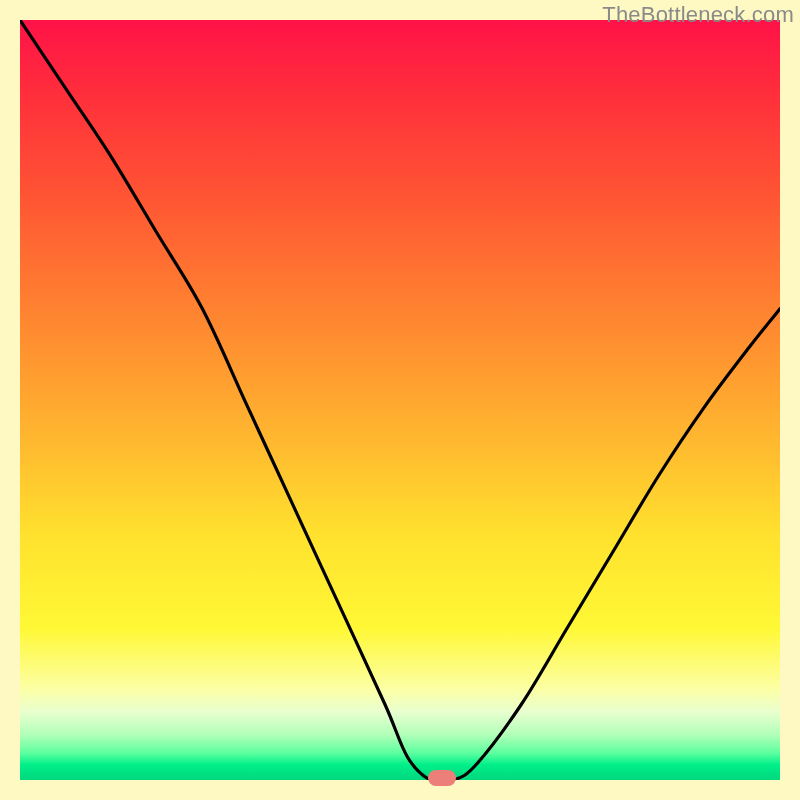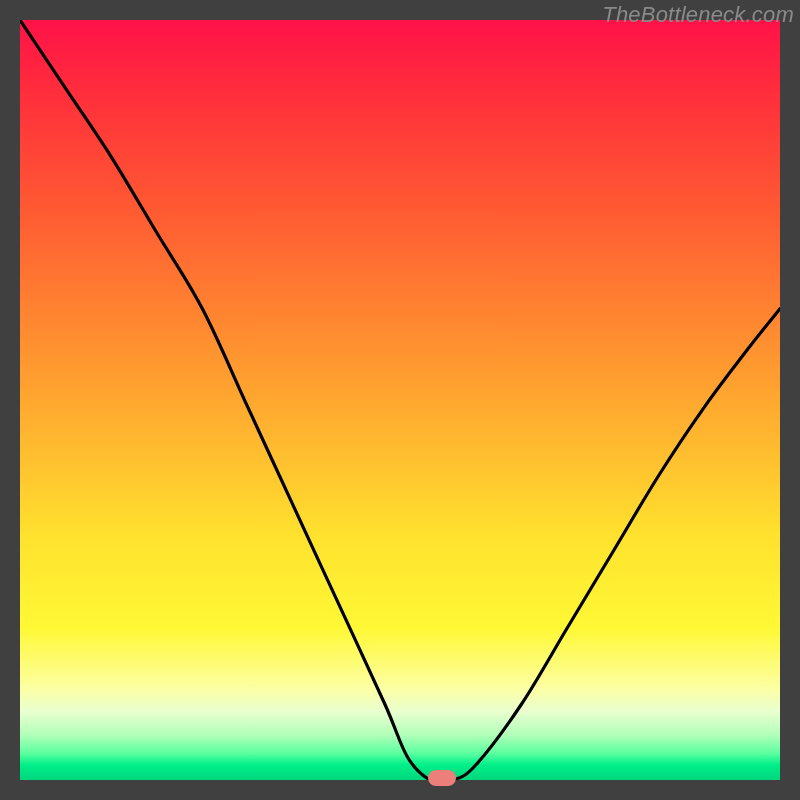--- a/index.html
+++ b/index.html
@@ -8,22 +8,21 @@
     width: 800px;
     height: 800px;
     background: #000;
     overflow: hidden;
     font-family: Arial, Helvetica, sans-serif;
   }
   .frame {
     position: relative;
     width: 800px;
     height: 800px;
-    background: #404040;
-    font-style: italic;
+    background: #fef9c3;
   }
   .plot {
     position: absolute;
     left: 20px;
     top: 20px;
     width: 760px;
     height: 760px;
     
     background: linear-gradient(
       to bottom,

